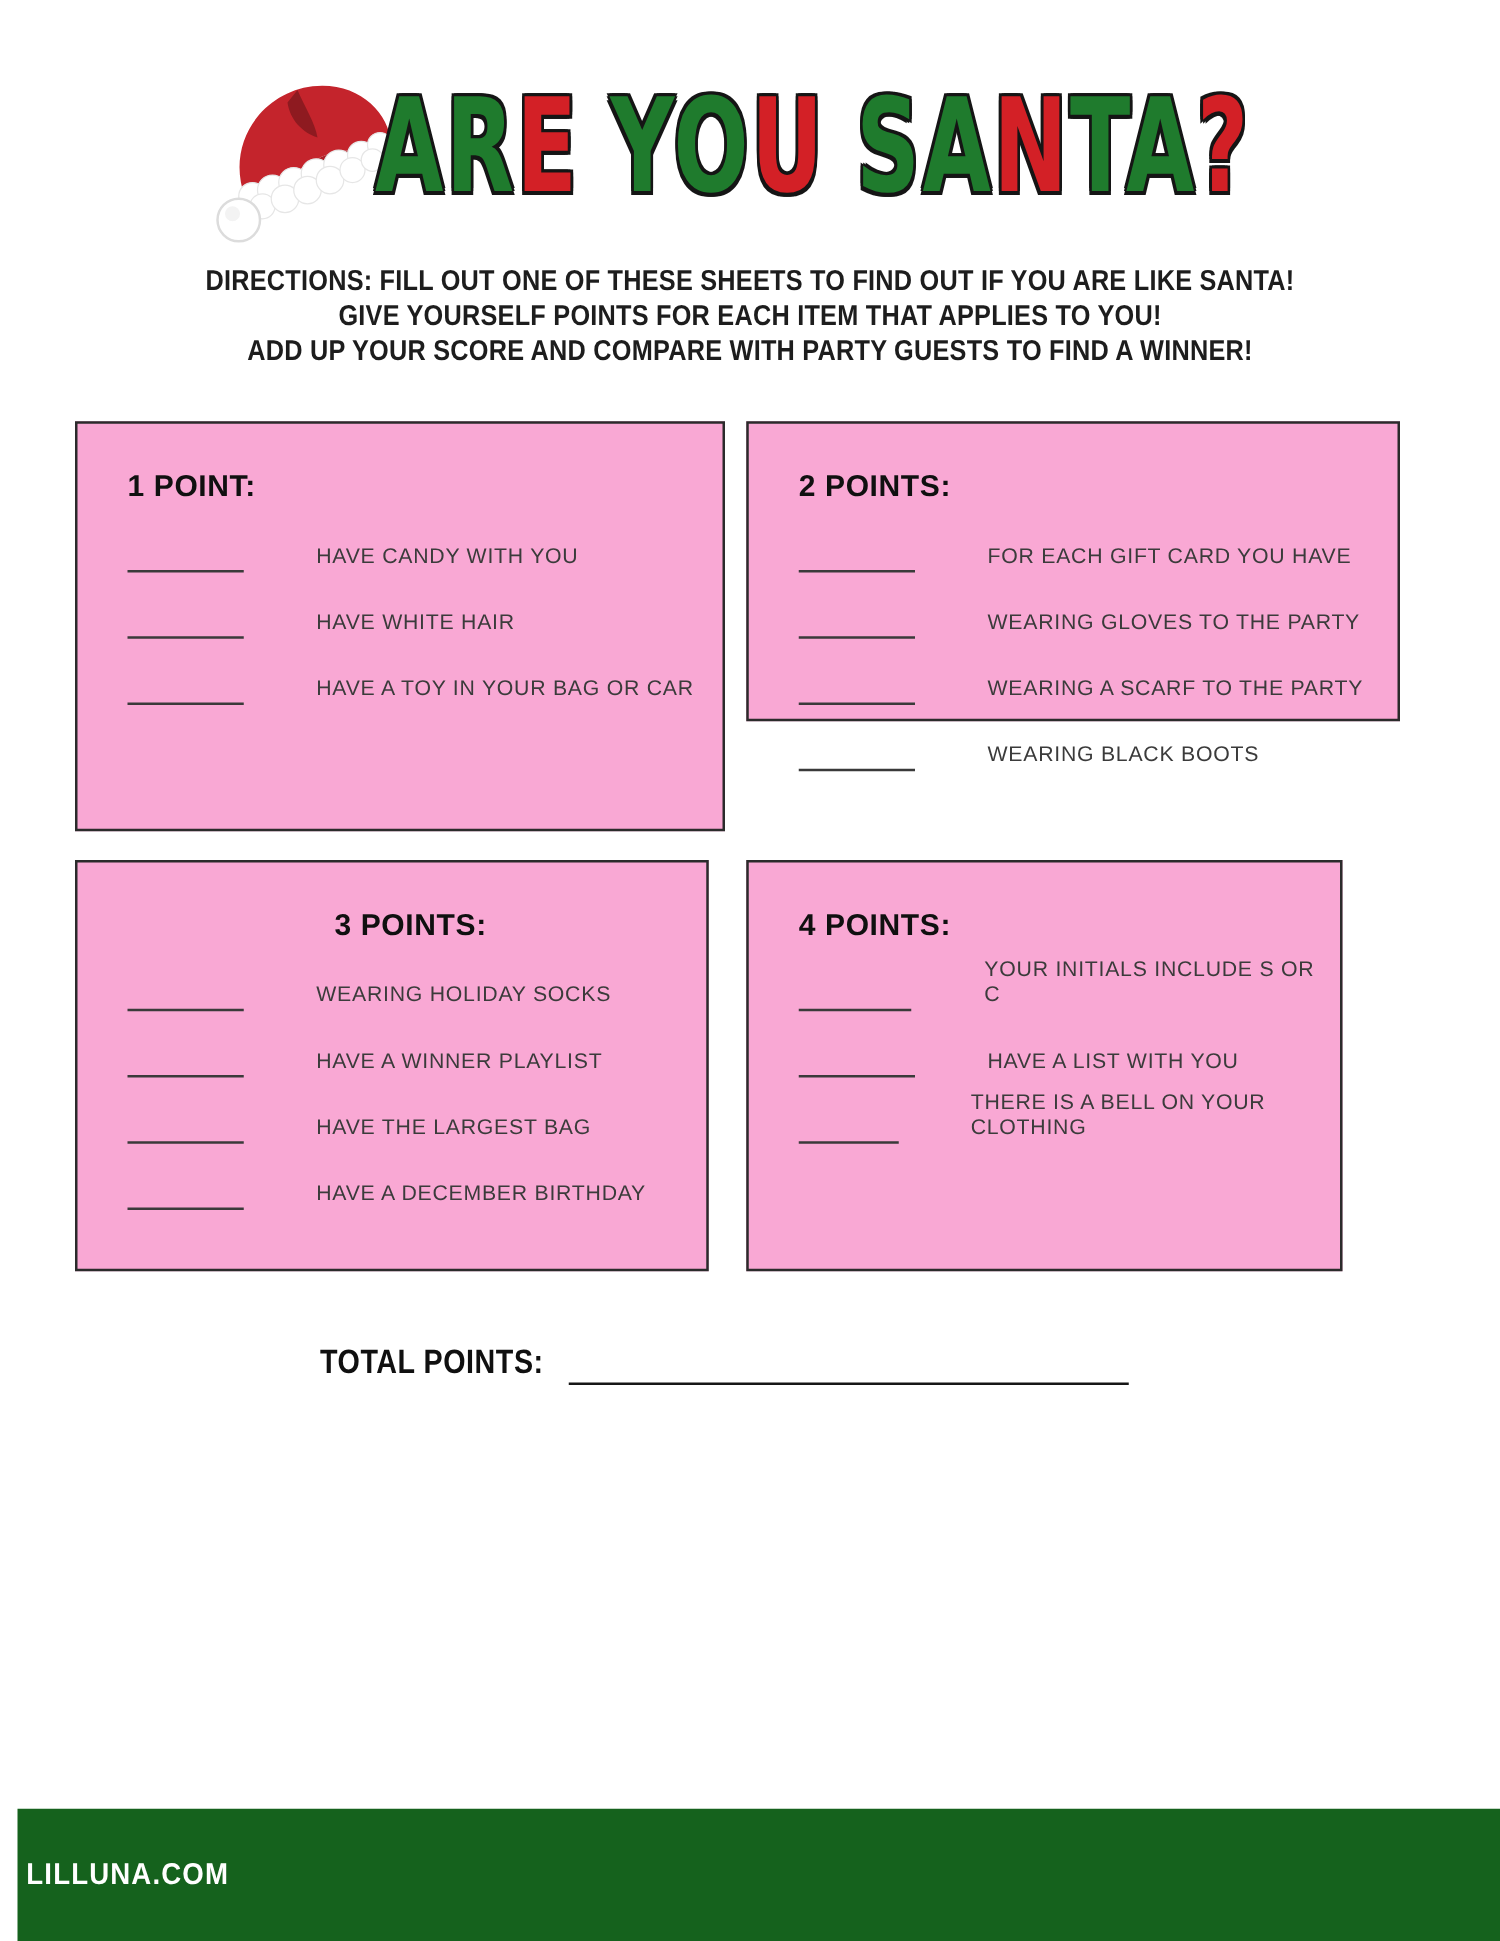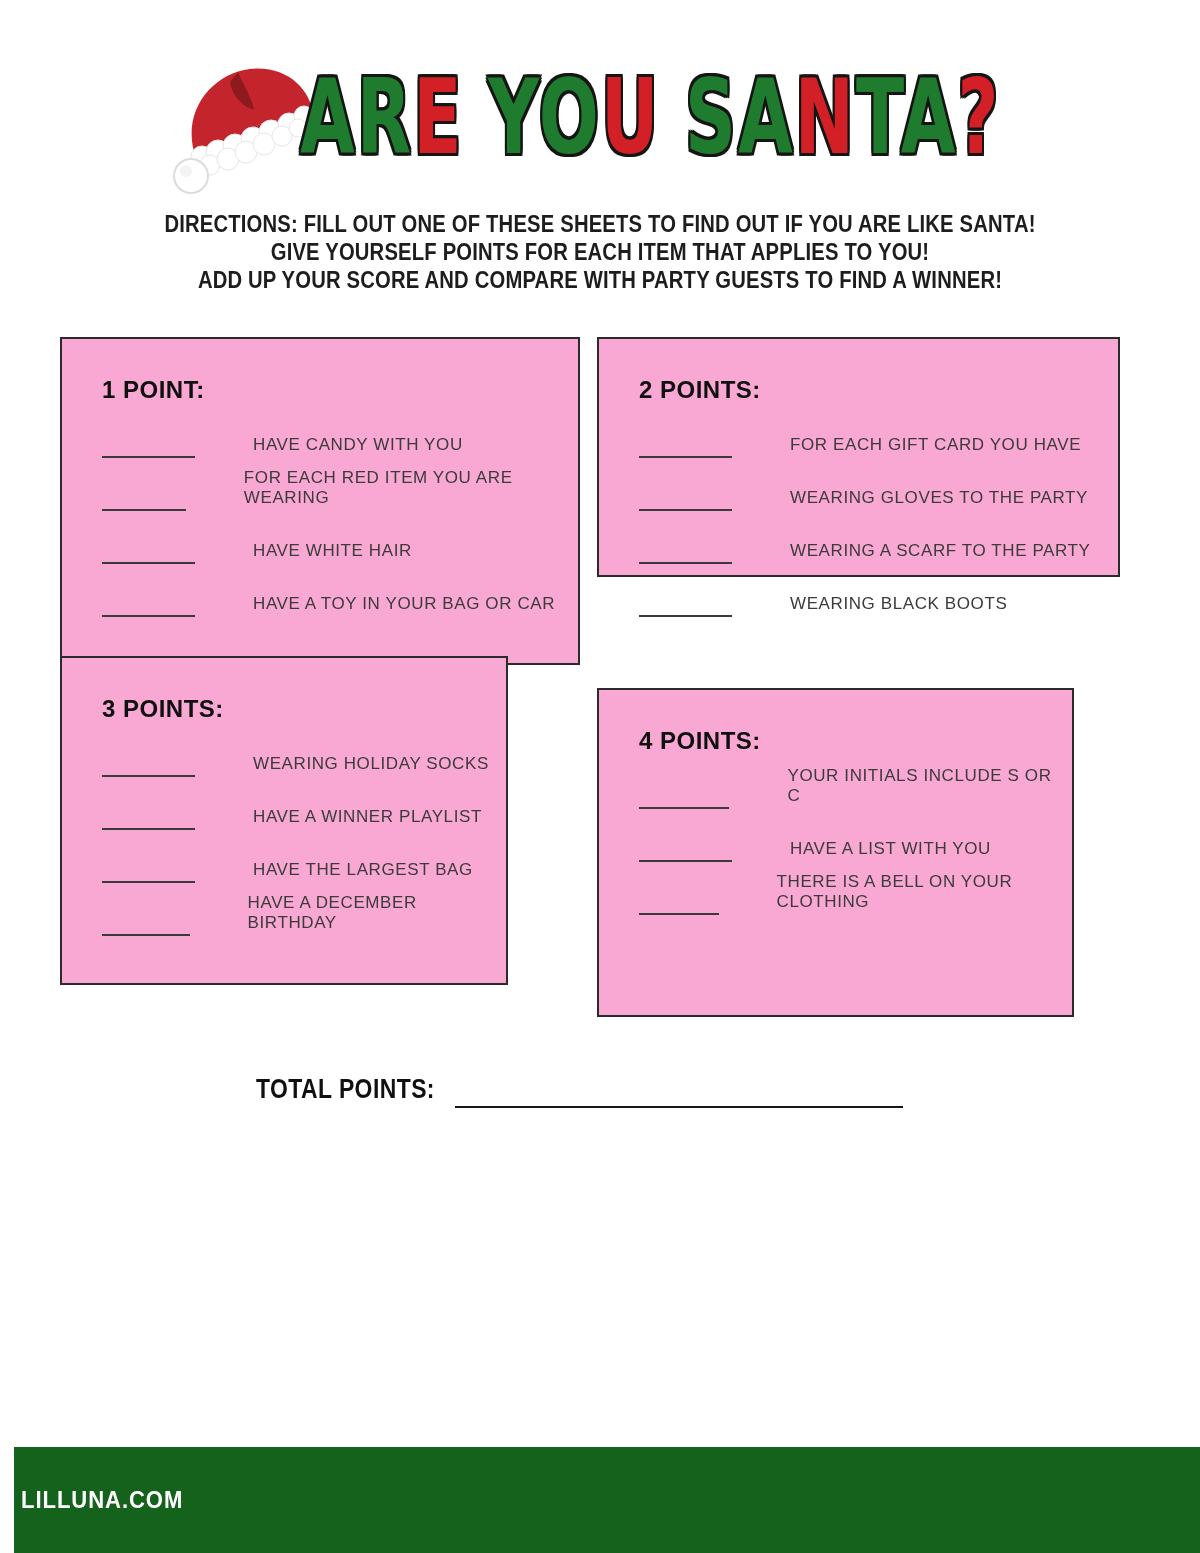--- a/index.html
+++ b/index.html
@@ -33,21 +33,21 @@
     transform:scaleX(0.88); transform-origin:center top;
   }
 
   
   .score-box {
     position:absolute; border:2px solid #2b2b2b; background:#f9a8d4;
     padding:38px 10px 0 40px;
   }
   .box-1 { left:60px;  top:337px; width:520px; height:328px; }
   .box-2 { left:597px; top:337px; width:523px; height:240px; }
-  .box-3 { left:60px;  top:656px; width:448px; height:329px; }
+  .box-3 { left:60px;  top:688px; width:507px; height:329px;text-align:center; }
   .box-4 { left:597px; top:688px; width:477px; height:329px; }
   .box-heading {
     font-size:24px; font-weight:bold; letter-spacing:0.5px;
     color:#101010; line-height:26px;
   }
   .rows { margin-top:10px; }
   .row { display:flex; align-items:flex-end; height:53px;gap:21px; }
   .blank {
     width:93px; border-bottom:2px solid #3a3a3a; margin-bottom:8px; height:20px;
   }
@@ -120,24 +120,20 @@
 
   <section class="score-box box-1">
     <h2 class="box-heading">1 POINT:</h2>
     <div class="rows">
       <div class="row">
         <span class="blank"></span>
         <span class="item">HAVE CANDY WITH YOU</span>
       </div>
       <div class="row">
         <span class="blank"></span>
-        <span class="item">FOR EACH RED ITEM YOU ARE WEARING</span>
-      </div>
-      <div class="row">
-        <span class="blank"></span>
         <span class="item">HAVE WHITE HAIR</span>
       </div>
       <div class="row">
         <span class="blank"></span>
         <span class="item">HAVE A TOY IN YOUR BAG OR CAR</span>
       </div>
     </div>
   </section>
 
   <section class="score-box box-2">

